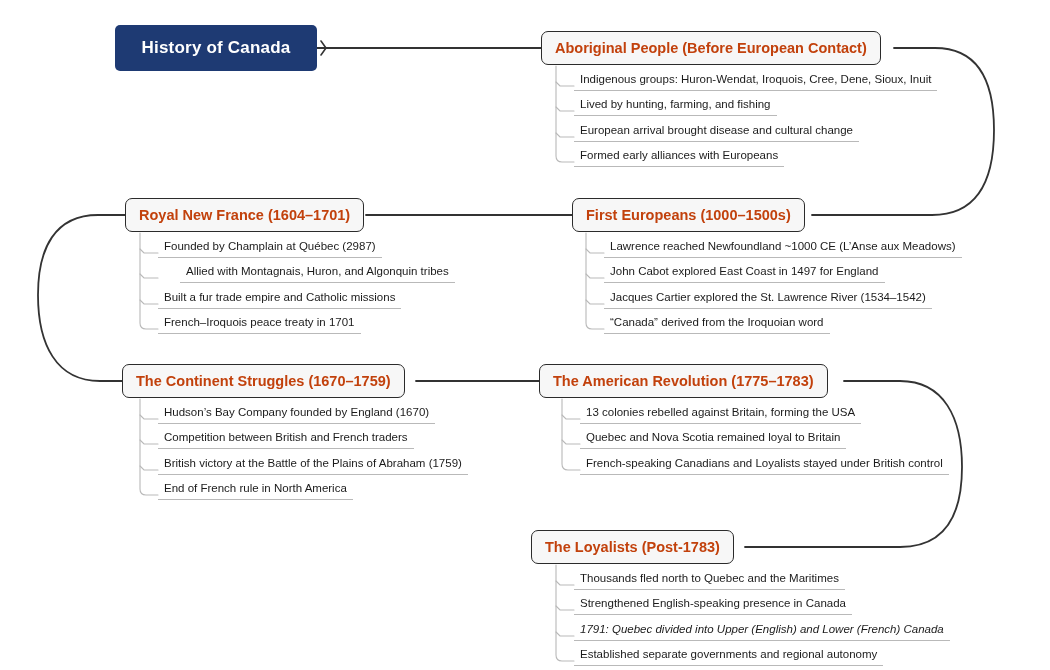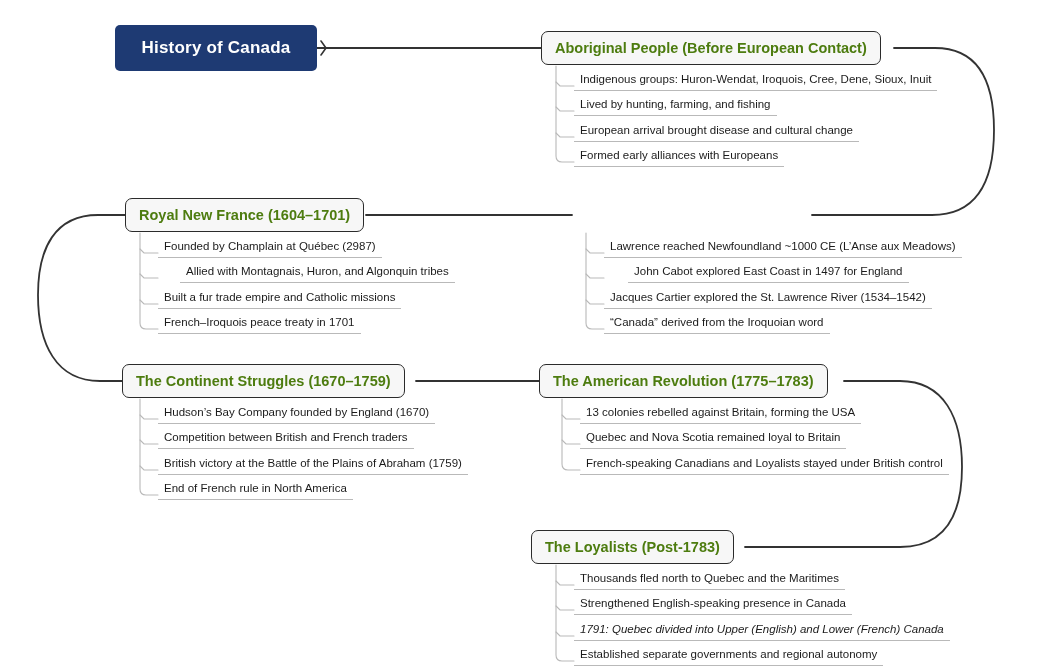--- a/index.html
+++ b/index.html
@@ -45,21 +45,21 @@
   }
 
   
   .branch-node {
     position: absolute;
     box-sizing: border-box;
     display: flex;
     align-items: center;
     justify-content: flex-start;
     background: #f7f7f7;
-    color: #4d7c0f;
+    color: #c2410c;
     border: 1.8px solid #2b2b2b;
     border-radius: 7px;
     font-size: 14.5px;
     font-weight: bold;
     padding: 0 13px;
     white-space: nowrap;
     height: 34px;
   }
 
   
@@ -141,23 +141,26 @@
   <div class="branch-node" style="left:541px; top:31px;">
     <span>Aboriginal People (Before European Contact)</span>
   </div>
   <div class="leaf-group">
     <div class="leaf" style="left:574px; top:72px;">Indigenous groups: Huron-Wendat, Iroquois, Cree, Dene, Sioux, Inuit</div>
     <div class="leaf" style="left:574px; top:97px;">Lived by hunting, farming, and fishing</div>
     <div class="leaf" style="left:574px; top:123px;">European arrival brought disease and cultural change</div>
     <div class="leaf" style="left:574px; top:148px;">Formed early alliances with Europeans</div>
   </div>
 
+  <div class="branch-node" style="left:572px; top:198px;">
+    <span>First Europeans (1000–1500s)</span>
+  </div>
   <div class="leaf-group">
     <div class="leaf" style="left:604px; top:239px;">Lawrence reached Newfoundland ~1000 CE (L’Anse aux Meadows)</div>
-    <div class="leaf" style="left:604px; top:264px;margin-left:24px;">John Cabot explored East Coast in 1497 for England</div>
+    <div class="leaf" style="left:604px; top:264px;">John Cabot explored East Coast in 1497 for England</div>
     <div class="leaf" style="left:604px; top:290px;">Jacques Cartier explored the St. Lawrence River (1534–1542)</div>
     <div class="leaf" style="left:604px; top:315px;">“Canada” derived from the Iroquoian word</div>
   </div>
 
   <div class="branch-node" style="left:125px; top:198px;">
     <span>Royal New France (1604–1701)</span>
   </div>
   <div class="leaf-group">
     <div class="leaf" style="left:158px; top:239px;">Founded by Champlain at Québec (2987)</div>
     <div class="leaf" style="left:158px; top:264px;margin-left:22px;">Allied with Montagnais, Huron, and Algonquin tribes</div>

